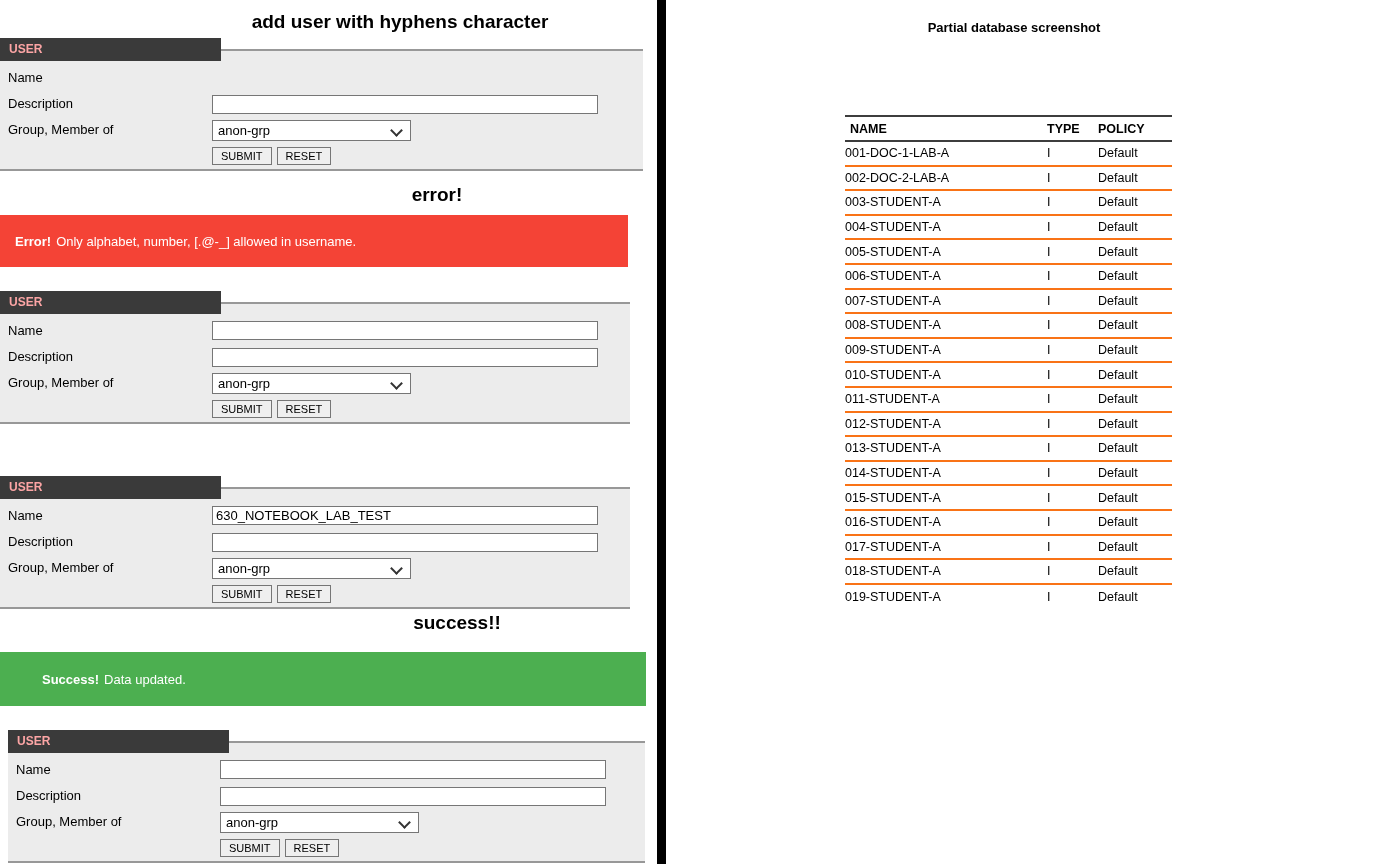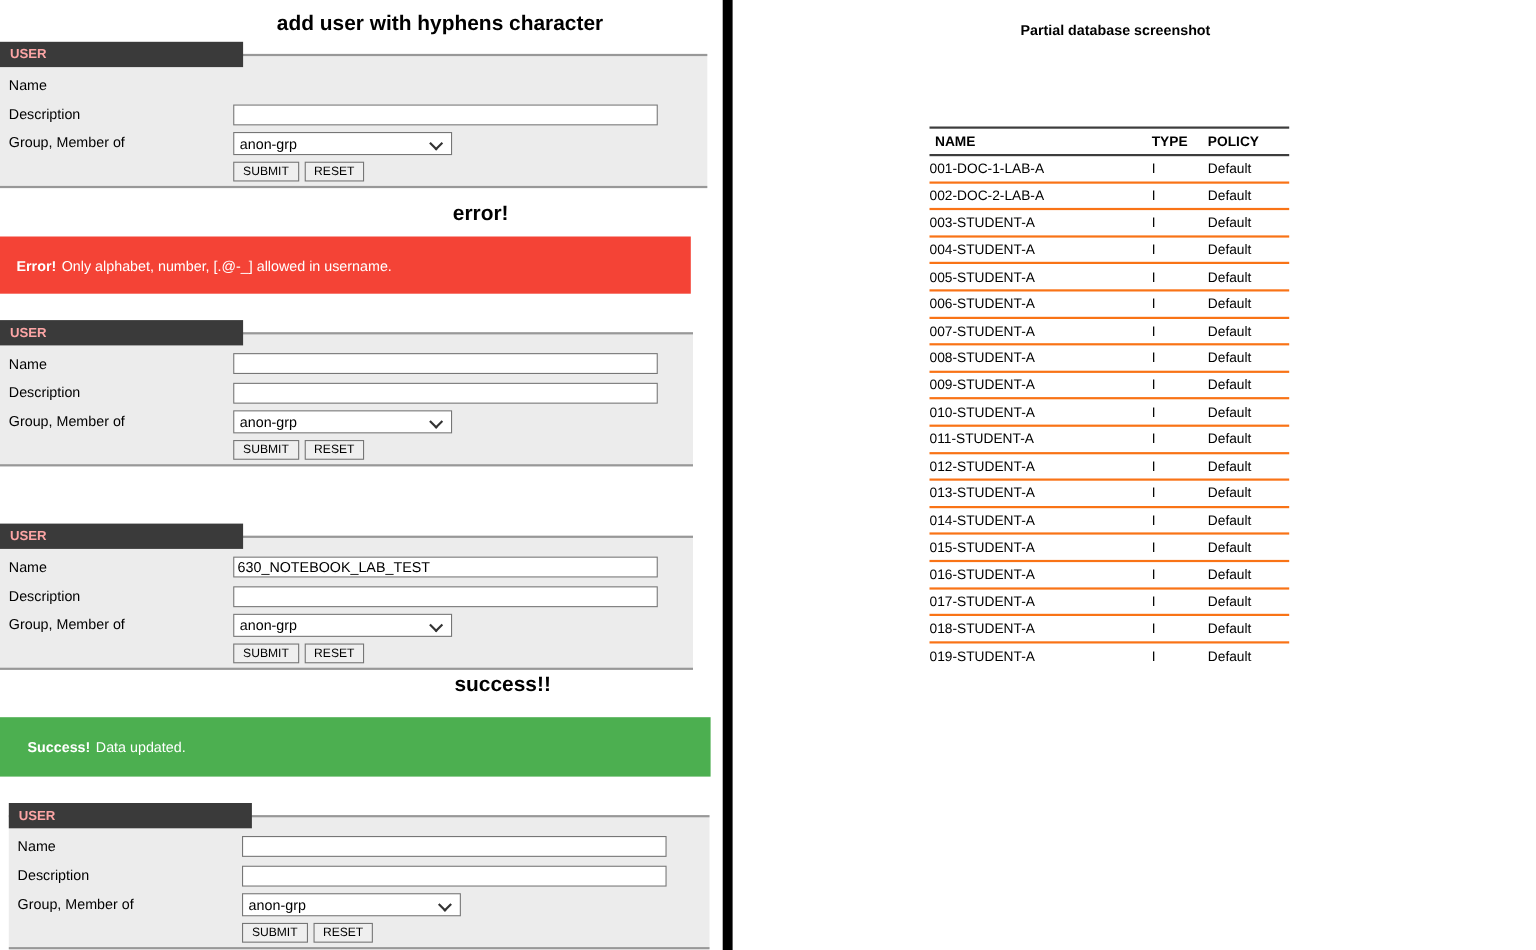--- a/index.html
+++ b/index.html
@@ -18,21 +18,21 @@
   .t0{left:400px;top:11px;}
   .t1{left:437px;top:184px;}
   .t2{left:402px;top:439px;}
   .t3{left:457px;top:600px;margin-top:12px;}
   .banner{
     position:absolute;left:0;display:flex;align-items:center;
     color:#fff;font-size:13px;box-sizing:border-box;
   }
   .banner b{margin-right:5px;}
   .b1{top:215px;width:628px;height:52px;padding-left:15px;}
-  .b3{top:652px;width:646px;height:54px;padding-left:25px;}
+  .b3{top:652px;width:646px;height:54px;padding-left:42px;}
   .panel{
     position:absolute;height:122px;background:#ececec;
     border-top:2px solid #989898;border-bottom:2px solid #989898;
     box-sizing:border-box;
   }
   .p0{left:0;top:49px;width:643px;}
   .p1{left:0;top:302px;width:630px;}
   .p2{left:0;top:487px;width:630px;}
   .p3{left:8px;top:741px;width:637px;}
   .user-bar{

